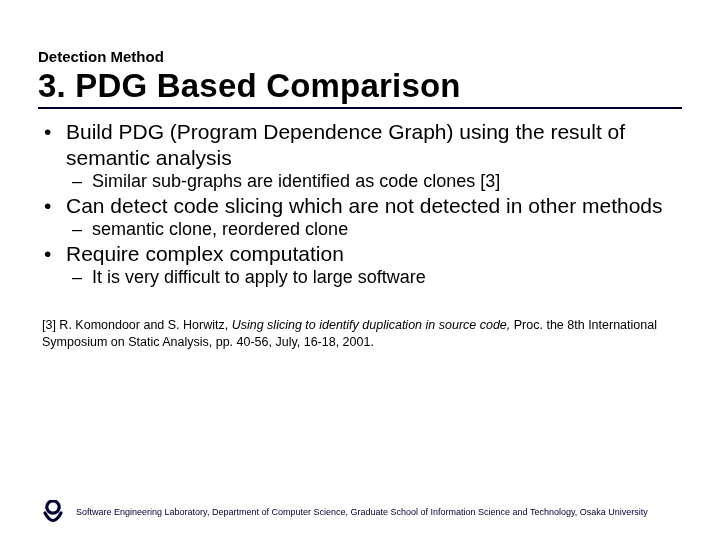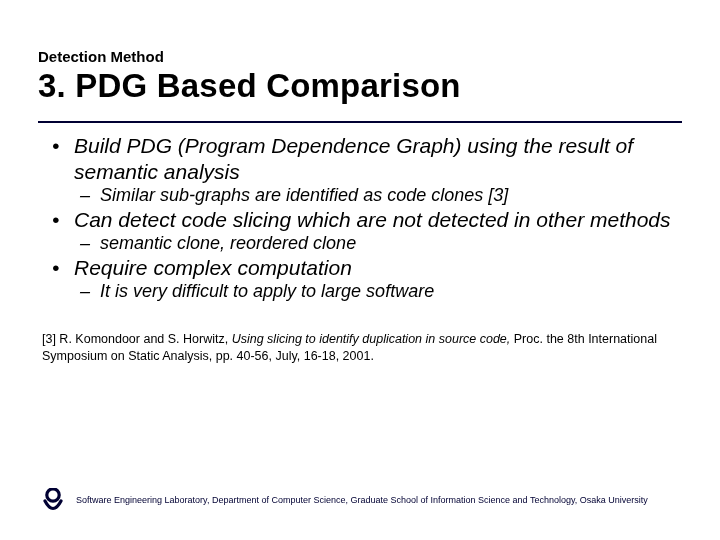--- a/index.html
+++ b/index.html
@@ -19,33 +19,32 @@
     box-sizing: border-box;
     padding: 48px 38px 0 38px;
   }
   .kicker {
     font-size: 15px;
     font-weight: bold;
     margin-bottom: 2px;
   }
   .title-wrap {
     border-bottom: 2px solid #000033;
-    padding-bottom: 16px;
+    padding-bottom: 2px;
     margin-bottom: 10px;
   }
   .title {
     font-size: 33px;
     font-weight: bold;
     letter-spacing: 0.2px;
   }
   ul.l1 {
-    margin: 8px;
+    margin: 0;
     padding-left: 28px;
     list-style: none;
-    font-style: italic;
   }
   ul.l1 > li {
     position: relative;
     font-size: 21px;
     line-height: 1.22;
     margin-bottom: 0;
     padding-left: 0;
   }
   ul.l1 > li::before {
     content: "•";
@@ -78,21 +77,21 @@
     padding-left: 4px;
     padding-right: 10px;
   }
   .citation .ital {
     font-style: italic;
   }
   .footer {
     position: absolute;
     left: 40px;
     right: 20px;
-    bottom: 28px;
+    bottom: 16px;
     display: flex;
     align-items: center;
     gap: 10px;
   }
   .footer-text {
     font-size: 9px;
     color: #000033;
     white-space: nowrap;
   }
   .logo {

